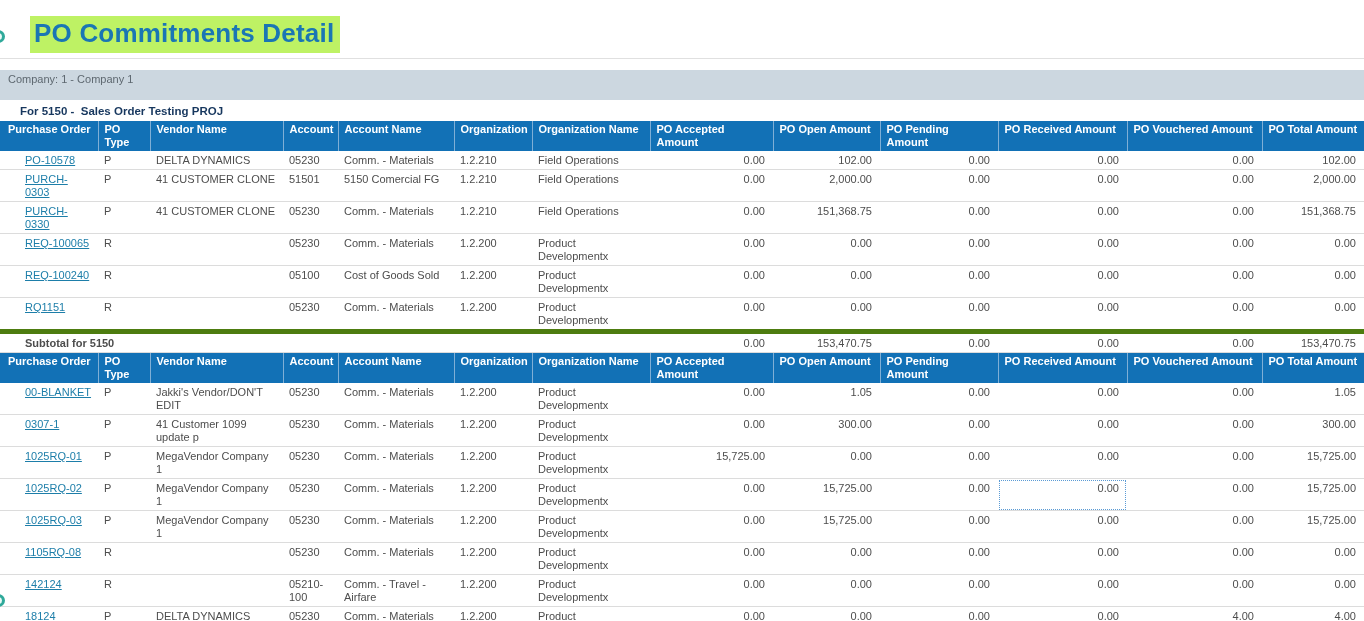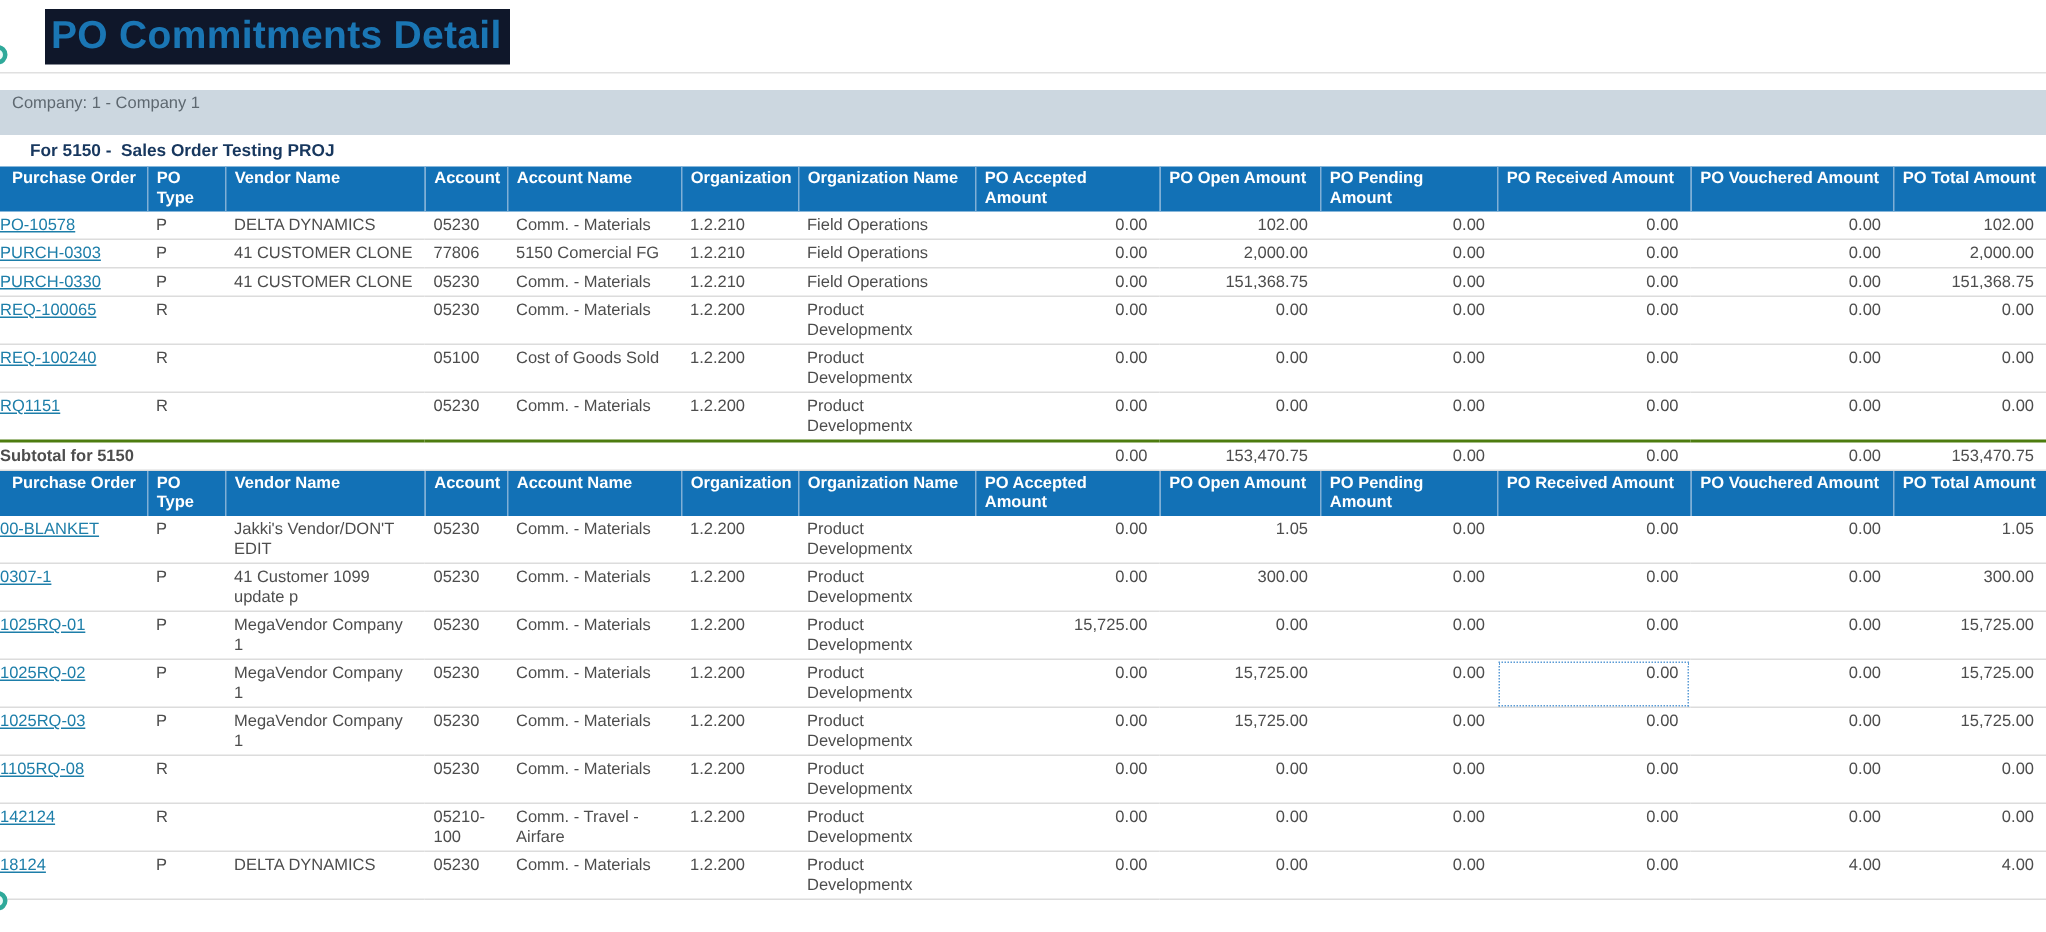--- a/index.html
+++ b/index.html
@@ -6,25 +6,25 @@
   html,body { margin:0; padding:0; }
   body {
     width:1364px; height:621px;
     font-family:"Liberation Sans", sans-serif;
     background:#ffffff;
     position:relative;
     overflow:hidden;
   }
   .page-title {
     display:inline-block;
-    margin:6px 0 0 30px;
+    margin:16px 0 0 30px;
     padding:2px 6px 4px 4px;
     font-size:26px;
     color:#1a76b4;
-    background:#0f172a;
+    background:#bef264;
     letter-spacing:0.2px;
   }
   .title-rule { border-bottom:1px solid #e0e0e0; margin-top:5px; }
   .edge-marker {
     position:absolute; left:-8px;
     width:13px; height:13px;
     border:3px solid #2fa99a; border-radius:50%;
     background:#eafaf7;
   }
   .edge-marker.top { top:30px; }
@@ -64,27 +64,27 @@
   table.report thead th:first-child { padding-left:8px; }
   table.report tbody td {
     padding:3px 6px 2px 6px;
     vertical-align:top;
     color:#4d4d4d;
     line-height:13px;
     border-bottom:1px solid #dcdcdc;
     background:#fff;
     overflow:hidden;
   }
-  table.report tbody td:first-child { padding-left:0; }
+  table.report tbody td:first-child { padding-left:25px; }
   table.report tbody td.num { text-align:right; padding-right:8px; }
   a.po-link { color:#1d7ea9; text-decoration:underline; cursor:pointer; }
   tr.subtotal td {
     background:#f1f1f1;
     color:#17375e;
-    border-top:2px solid #4d7c0f;
+    border-top:5px solid #4d7c0f;
     border-bottom:1px solid #cfcfcf;
     padding-top:3px; padding-bottom:3px;
   }
   tr.subtotal td.label { font-weight:bold; }
   td.focused { outline:1px dotted #5b9bd5; outline-offset:-2px; }
 </style>
 </head>
 <body>
 
 
@@ -146,21 +146,21 @@
             <td class="num">102.00</td>
             <td class="num">0.00</td>
             <td class="num">0.00</td>
             <td class="num">0.00</td>
             <td class="num">102.00</td>
           </tr>
           <tr>
             <td><a class="po-link" href="#">PURCH-0303</a></td>
             <td>P</td>
             <td>41 CUSTOMER CLONE</td>
-            <td>77806</td>
+            <td>51501</td>
             <td>5150 Comercial FG</td>
             <td>1.2.210</td>
             <td>Field Operations</td>
             <td class="num">0.00</td>
             <td class="num">2,000.00</td>
             <td class="num">0.00</td>
             <td class="num">0.00</td>
             <td class="num">0.00</td>
             <td class="num">2,000.00</td>
           </tr>

